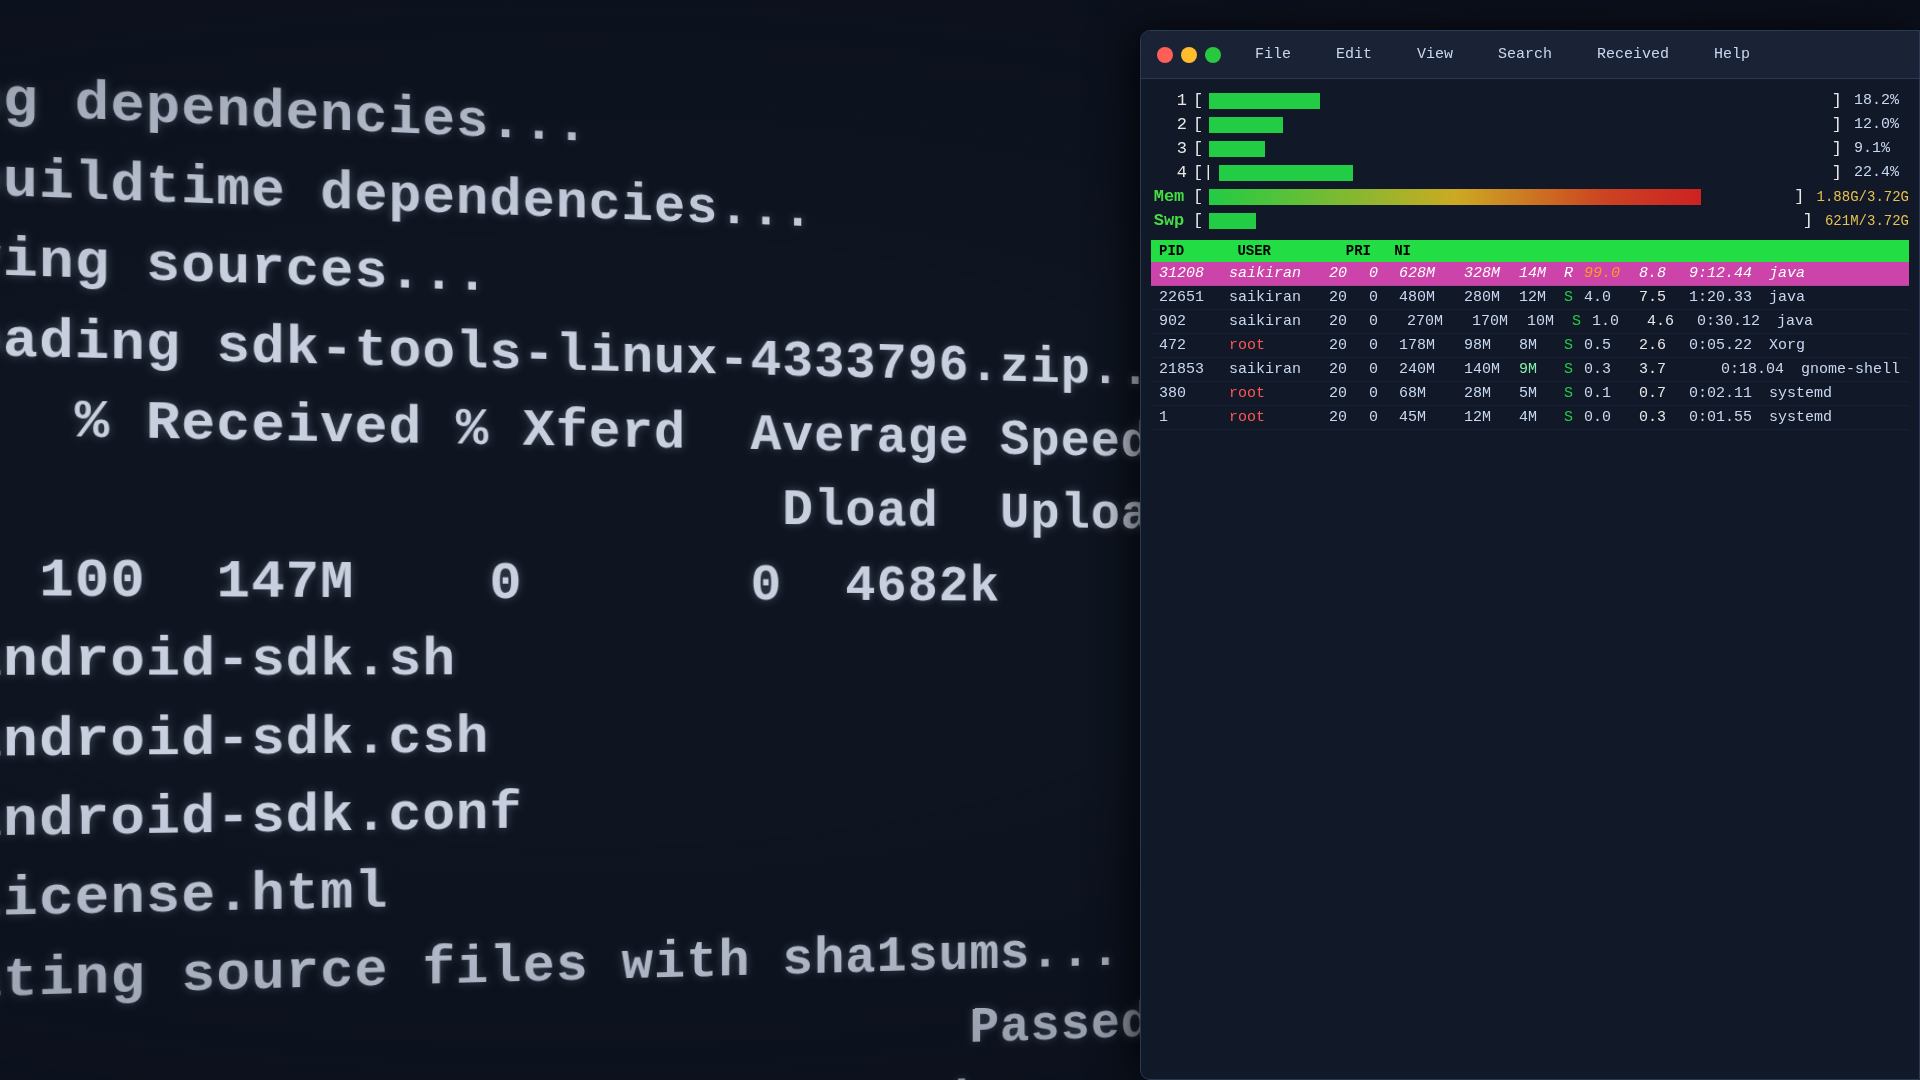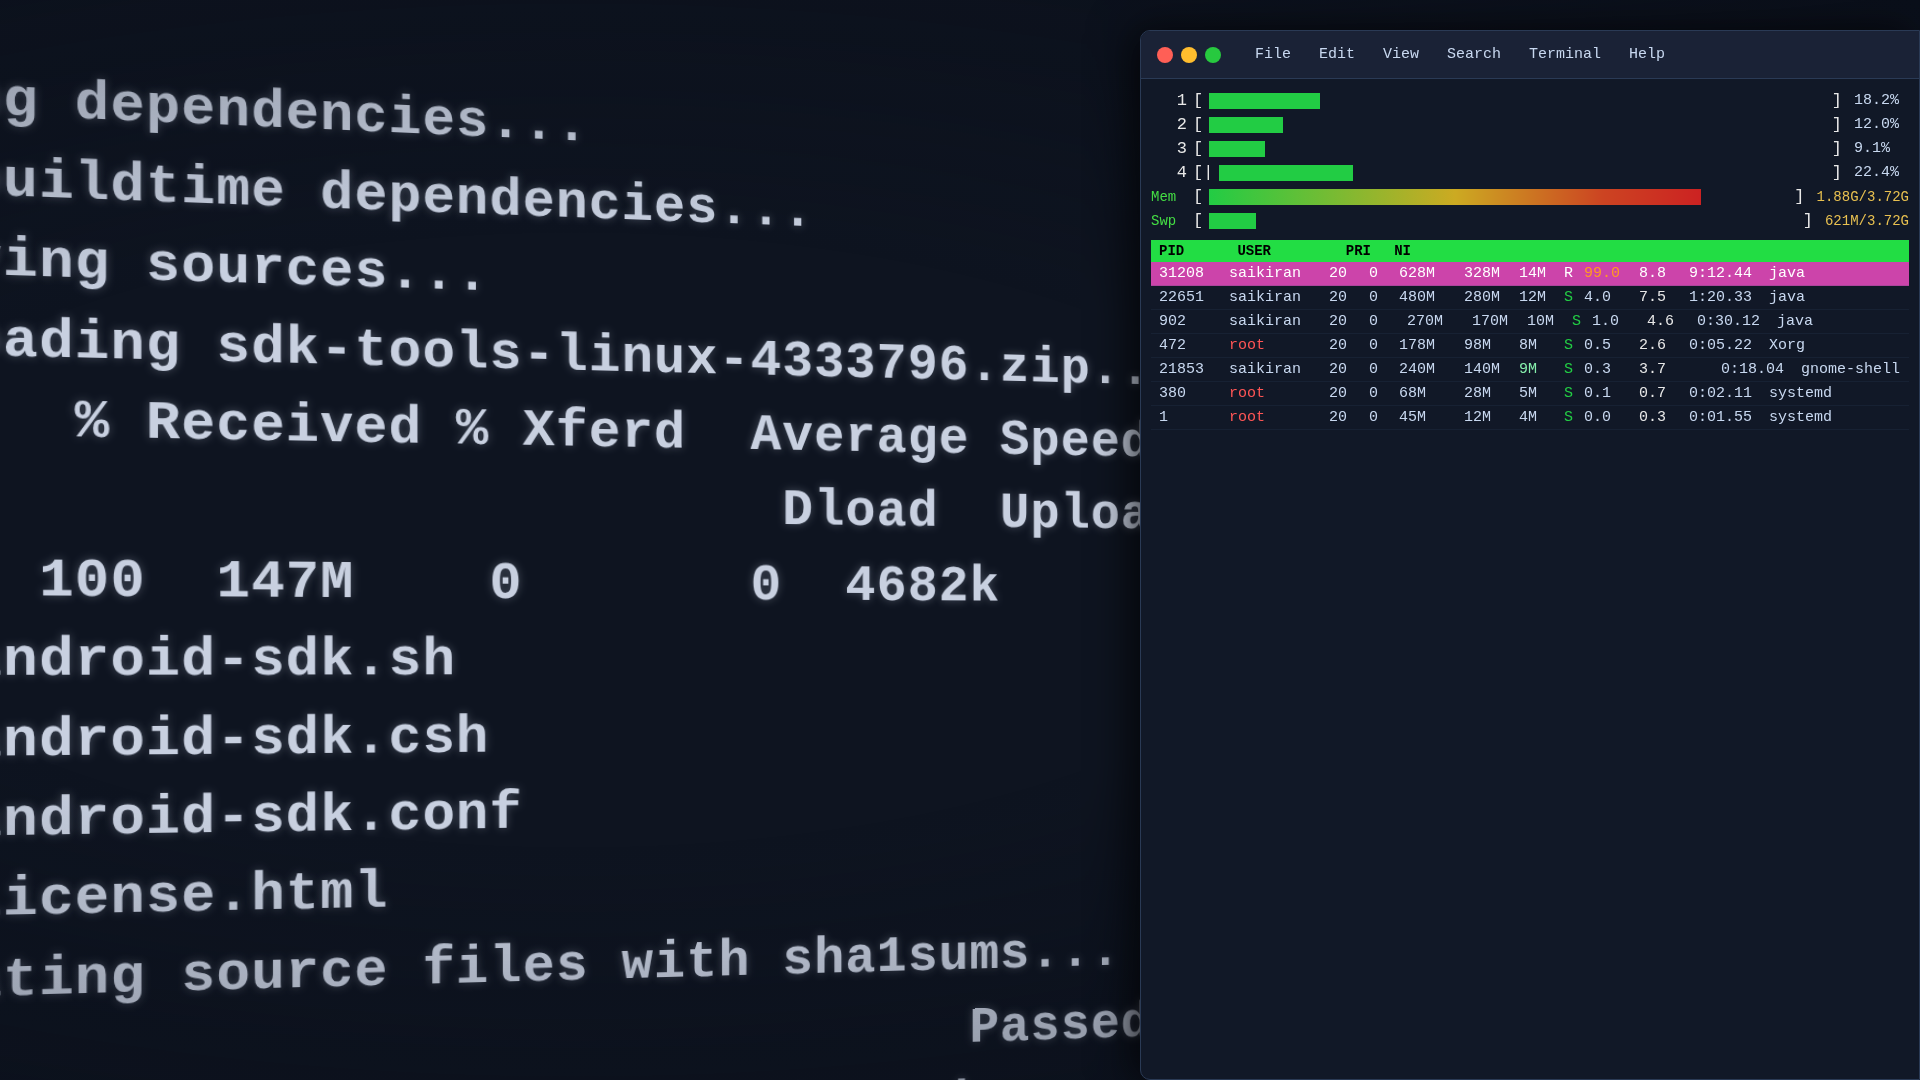--- a/index.html
+++ b/index.html
@@ -70,21 +70,21 @@
       width: 16px;
       height: 16px;
       border-radius: 50%;
     }
     .dot-red { background: #ff5f56; }
     .dot-yellow { background: #ffbd2e; }
     .dot-green { background: #27c93f; }
 
     .menu-bar {
       display: flex;
-      gap: 20px;
+      gap: 37px;
       margin-left: 20px;
       font-size: 15px;
       color: #c8d8f0;
     }
 
     .menu-item {
       cursor: pointer;
       padding: 2px 4px;
     }
 
@@ -139,22 +139,23 @@
     .mem-row {
       display: flex;
       align-items: center;
       margin-bottom: 5px;
       gap: 6px;
     }
 
     .mem-label {
       color: #44dd44;
       min-width: 36px;
-      text-align: left;
-      font-size: 14px;
+      text-align: center;
+      font-size: 17px;
+      font-weight: bold;
     }
     .swp-label {
       color: #44dd44;
     }
 
     .mem-bar-container {
       flex: 1;
       height: 16px;
       position: relative;
     }
@@ -187,20 +188,21 @@
       display: flex;
       padding: 3px 8px;
       gap: 0;
       color: #c8d8f0;
       border-bottom: 1px solid rgba(50,70,100,0.2);
     }
 
     .proc-row.highlighted {
       background: #cc44aa;
       color: #fff;
+      font-style: italic;
     }
 
     
     .bg-blur-overlay {
       position: absolute;
       top: 0; left: 0;
       width: 1920px;
       height: 1080px;
       background: radial-gradient(ellipse at 30% 50%, transparent 40%, rgba(8,12,22,0.5) 100%);
       pointer-events: none;
@@ -242,21 +244,21 @@
     <div class="traffic-lights">
       <div class="dot dot-red"></div>
       <div class="dot dot-yellow"></div>
       <div class="dot dot-green"></div>
     </div>
     <div class="menu-bar">
       <span class="menu-item">File</span>
       <span class="menu-item">Edit</span>
       <span class="menu-item">View</span>
       <span class="menu-item">Search</span>
-      <span class="menu-item">Terminal</span>
+      <span class="menu-item">Received</span>
       <span class="menu-item">Help</span>
     </div>
   </div>
 
   <div class="htop-body">
 
     <div class="cpu-row">
       <span class="cpu-label">1</span>
       <span class="cpu-bracket">[</span>
       <div class="cpu-bar-container">

